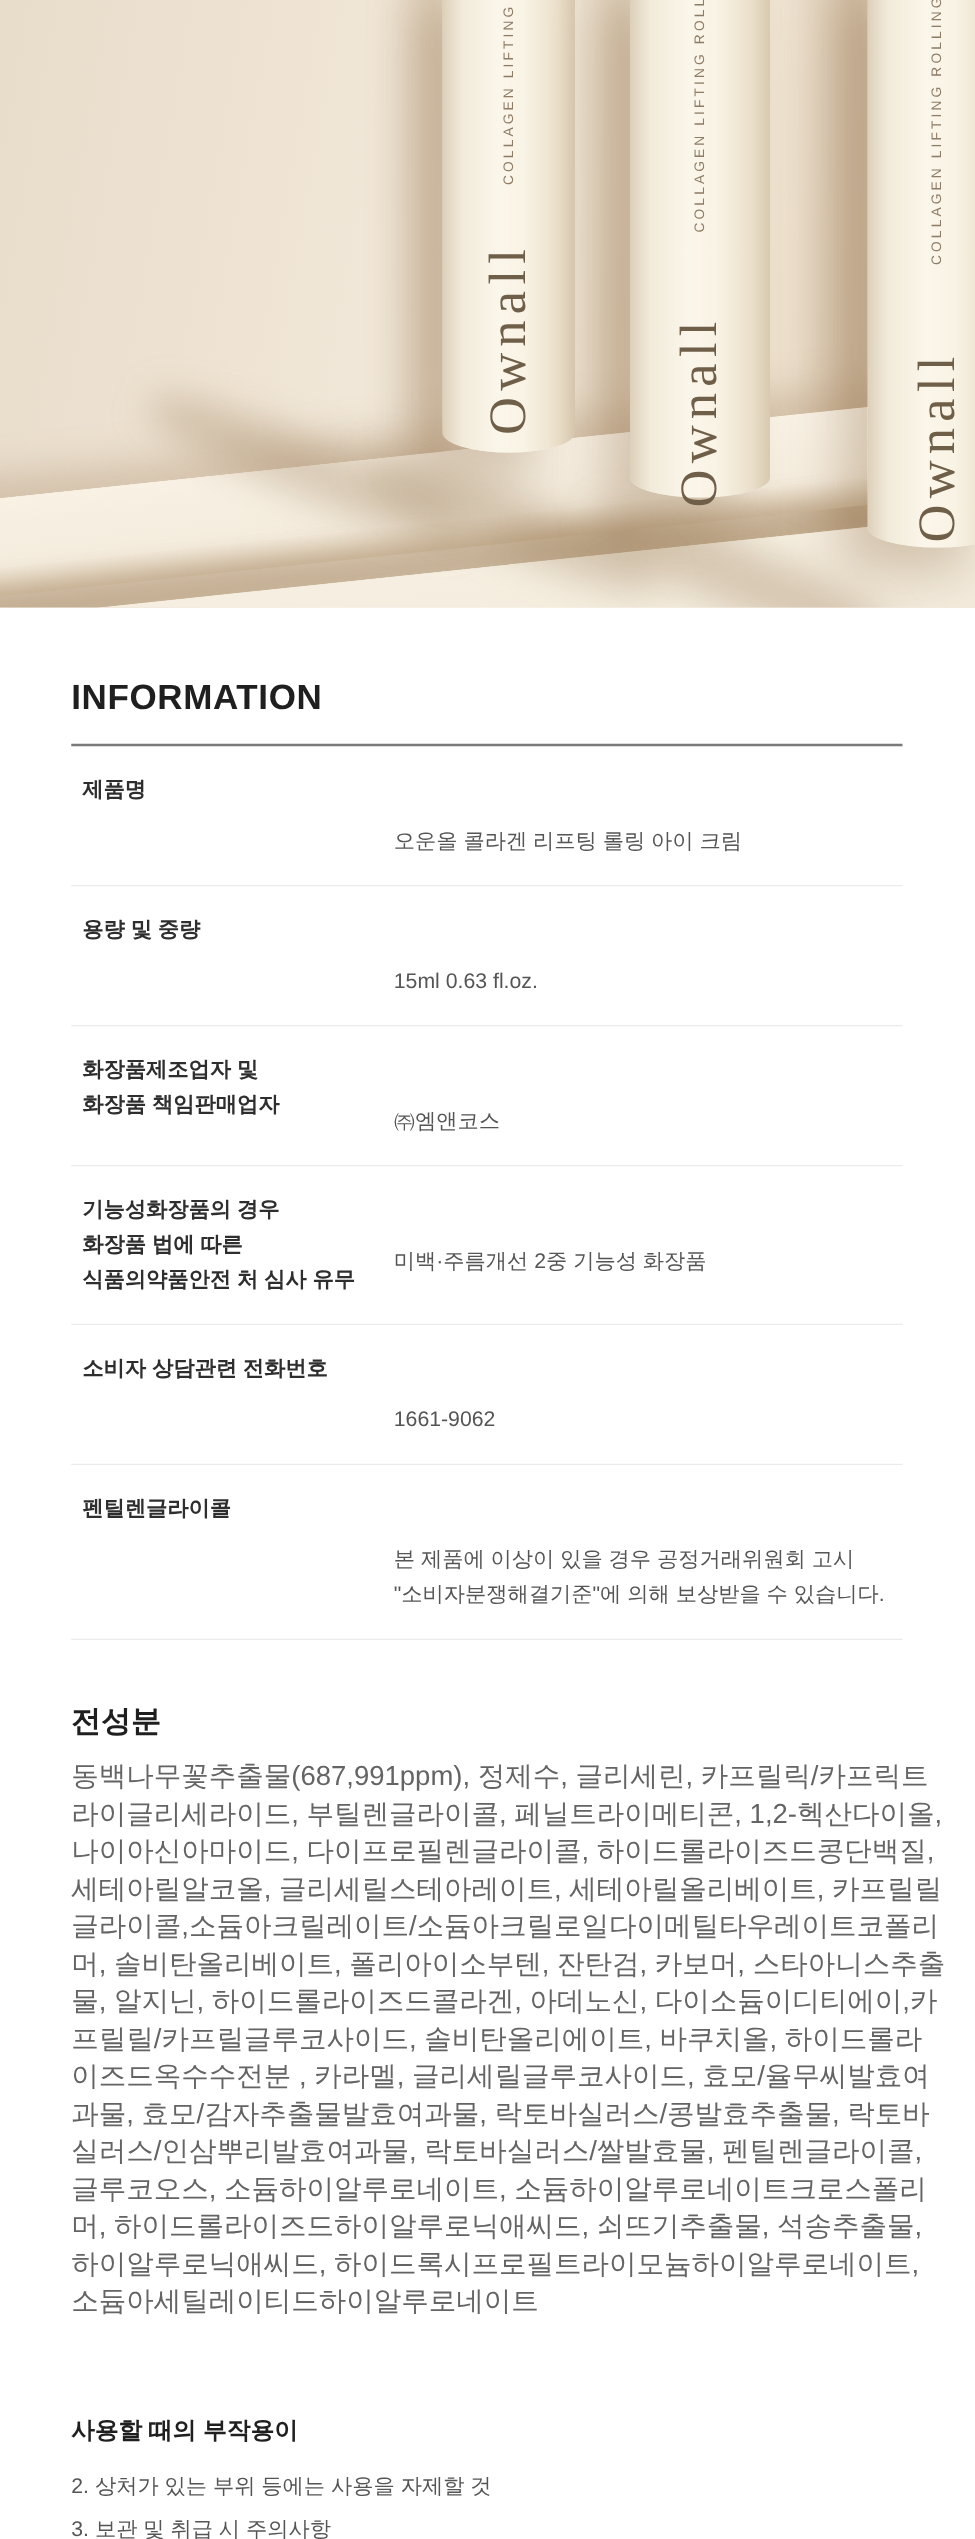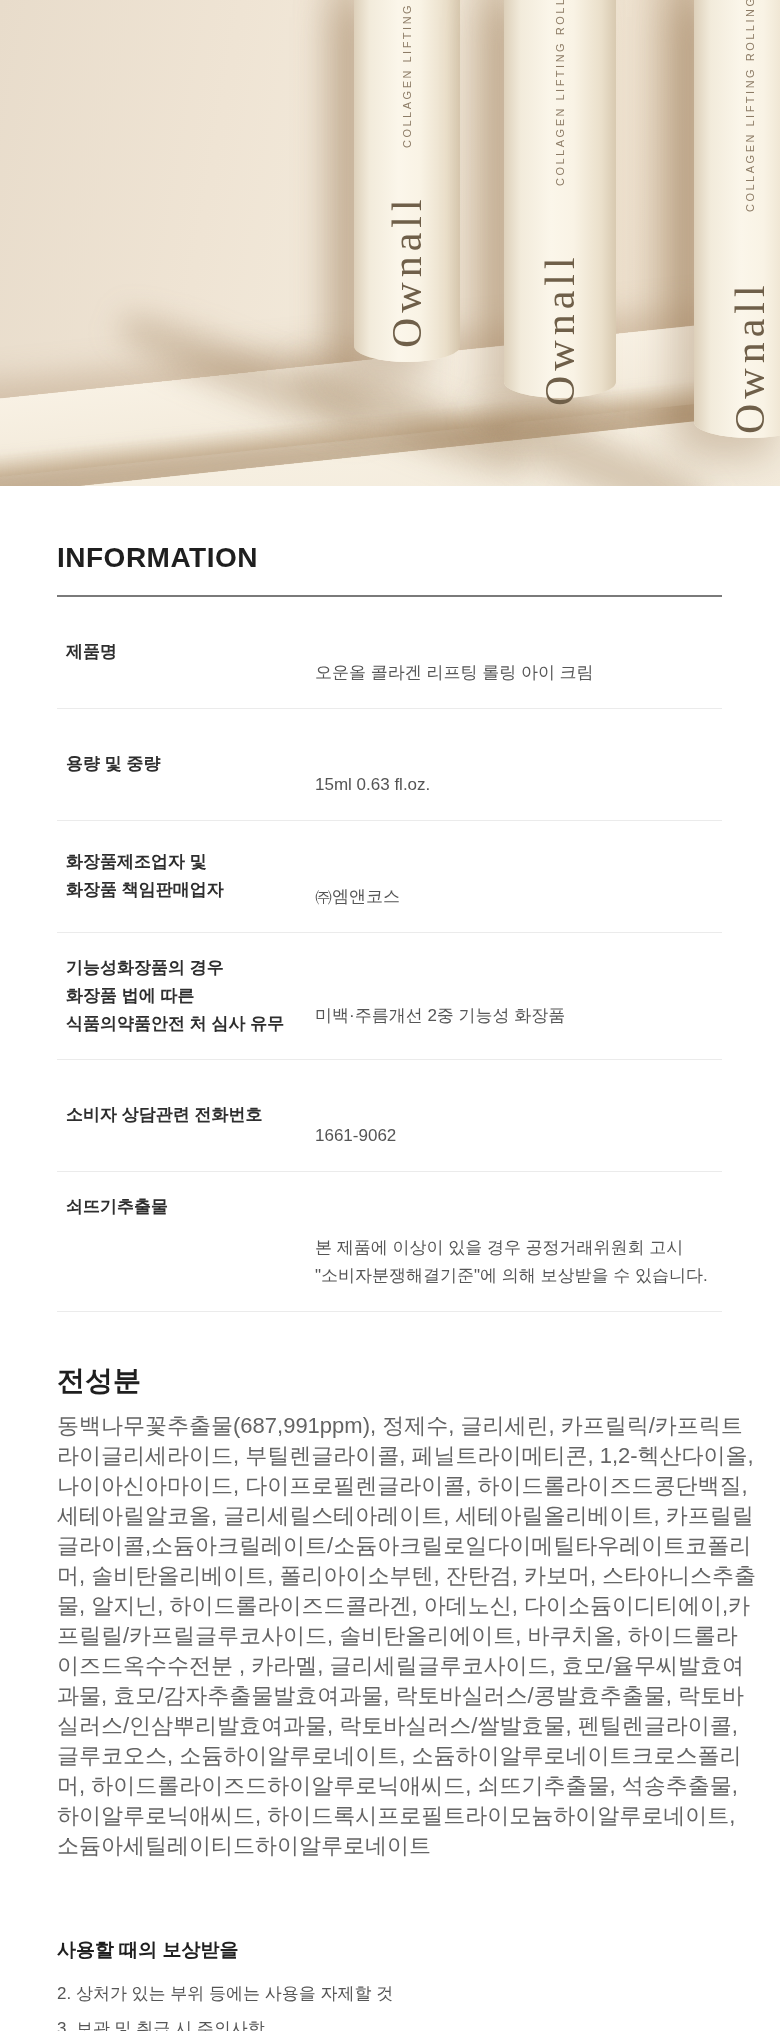--- a/index.html
+++ b/index.html
@@ -95,21 +95,20 @@
     color: #1f1f1f;
     line-height: 1.2;
   }
   .info-table {
     width: 665px;
     margin-top: 20px;
     border-top: 2px solid #7a7a7a;
   }
   .info-row {
     display: flex;
-    align-items: center;
     padding: 21px 0;
     border-bottom: 1px solid #ebebeb;
   }
   .info-row.top { align-items: flex-start; }
   .info-label {
     width: 258px;
     padding-left: 9px;
     flex: 0 0 258px;
     font-size: 17px;
     font-weight: 700;
@@ -120,21 +119,21 @@
   .info-value {
     flex: 1;
     font-size: 17px;
     color: #555555;
     line-height: 28px;
     white-space: pre-line;
     margin-top: 41px;
   }
 
   .sub-heading {
-    font-size: 28px;
+    font-size: 24px;
     font-weight: 700;
     color: #1f1f1f;
     line-height: 1.2;
   }
   .ingredients-heading { margin-top: 52px; }
   .ingredients-text {
     margin-top: 14px;
     width: 700px;
     font-size: 22px;
     color: #646464;
@@ -204,34 +203,34 @@
           <div class="info-label">기능성화장품의 경우
 화장품 법에 따른
 식품의약품안전 처 심사 유무</div>
           <div class="info-value">미백·주름개선 2중 기능성 화장품</div>
         </div>
         <div class="info-row">
           <div class="info-label">소비자 상담관련 전화번호</div>
           <div class="info-value">1661-9062</div>
         </div>
         <div class="info-row top">
-          <div class="info-label">쇠뜨기추출물</div>
+          <div class="info-label">펜틸렌글라이콜</div>
           <div class="info-value">본 제품에 이상이 있을 경우 공정거래위원회 고시
 "소비자분쟁해결기준"에 의해 보상받을 수 있습니다.</div>
         </div>
       </div>
     </section>
 
     <section>
       <h3 class="sub-heading ingredients-heading">전성분</h3>
       <p class="ingredients-text">동백나무꽃추출물(687,991ppm), 정제수, 글리세린, 카프릴릭/카프릭트라이글리세라이드, 부틸렌글라이콜, 페닐트라이메티콘, 1,2-헥산다이올, 나이아신아마이드, 다이프로필렌글라이콜, 하이드롤라이즈드콩단백질, 세테아릴알코올, 글리세릴스테아레이트, 세테아릴올리베이트, 카프릴릴글라이콜,소듐아크릴레이트/소듐아크릴로일다이메틸타우레이트코폴리머, 솔비탄올리베이트, 폴리아이소부텐, 잔탄검, 카보머, 스타아니스추출물, 알지닌, 하이드롤라이즈드콜라겐, 아데노신, 다이소듐이디티에이,카프릴릴/카프릴글루코사이드, 솔비탄올리에이트, 바쿠치올, 하이드롤라이즈드옥수수전분 , 카라멜, 글리세릴글루코사이드, 효모/율무씨발효여과물, 효모/감자추출물발효여과물, 락토바실러스/콩발효추출물, 락토바실러스/인삼뿌리발효여과물, 락토바실러스/쌀발효물, 펜틸렌글라이콜, 글루코오스, 소듐하이알루로네이트, 소듐하이알루로네이트크로스폴리머, 하이드롤라이즈드하이알루로닉애씨드, 쇠뜨기추출물, 석송추출물, 하이알루로닉애씨드, 하이드록시프로필트라이모늄하이알루로네이트, 소듐아세틸레이티드하이알루로네이트</p>
     </section>
 
     <section>
-      <h3 class="sub-heading cautions-heading">사용할 때의 보상받을</h3>
+      <h3 class="sub-heading cautions-heading">사용할 때의 부작용이</h3>
       <div class="caution-list">
         <p class="caution-item">2. 상처가 있는 부위 등에는 사용을 자제할 것</p>
         <p class="caution-item">3. 보관 및 취급 시 주의사항</p>
       </div>
     </section>
 
   </div>
 </div>
 
 </body></html>

